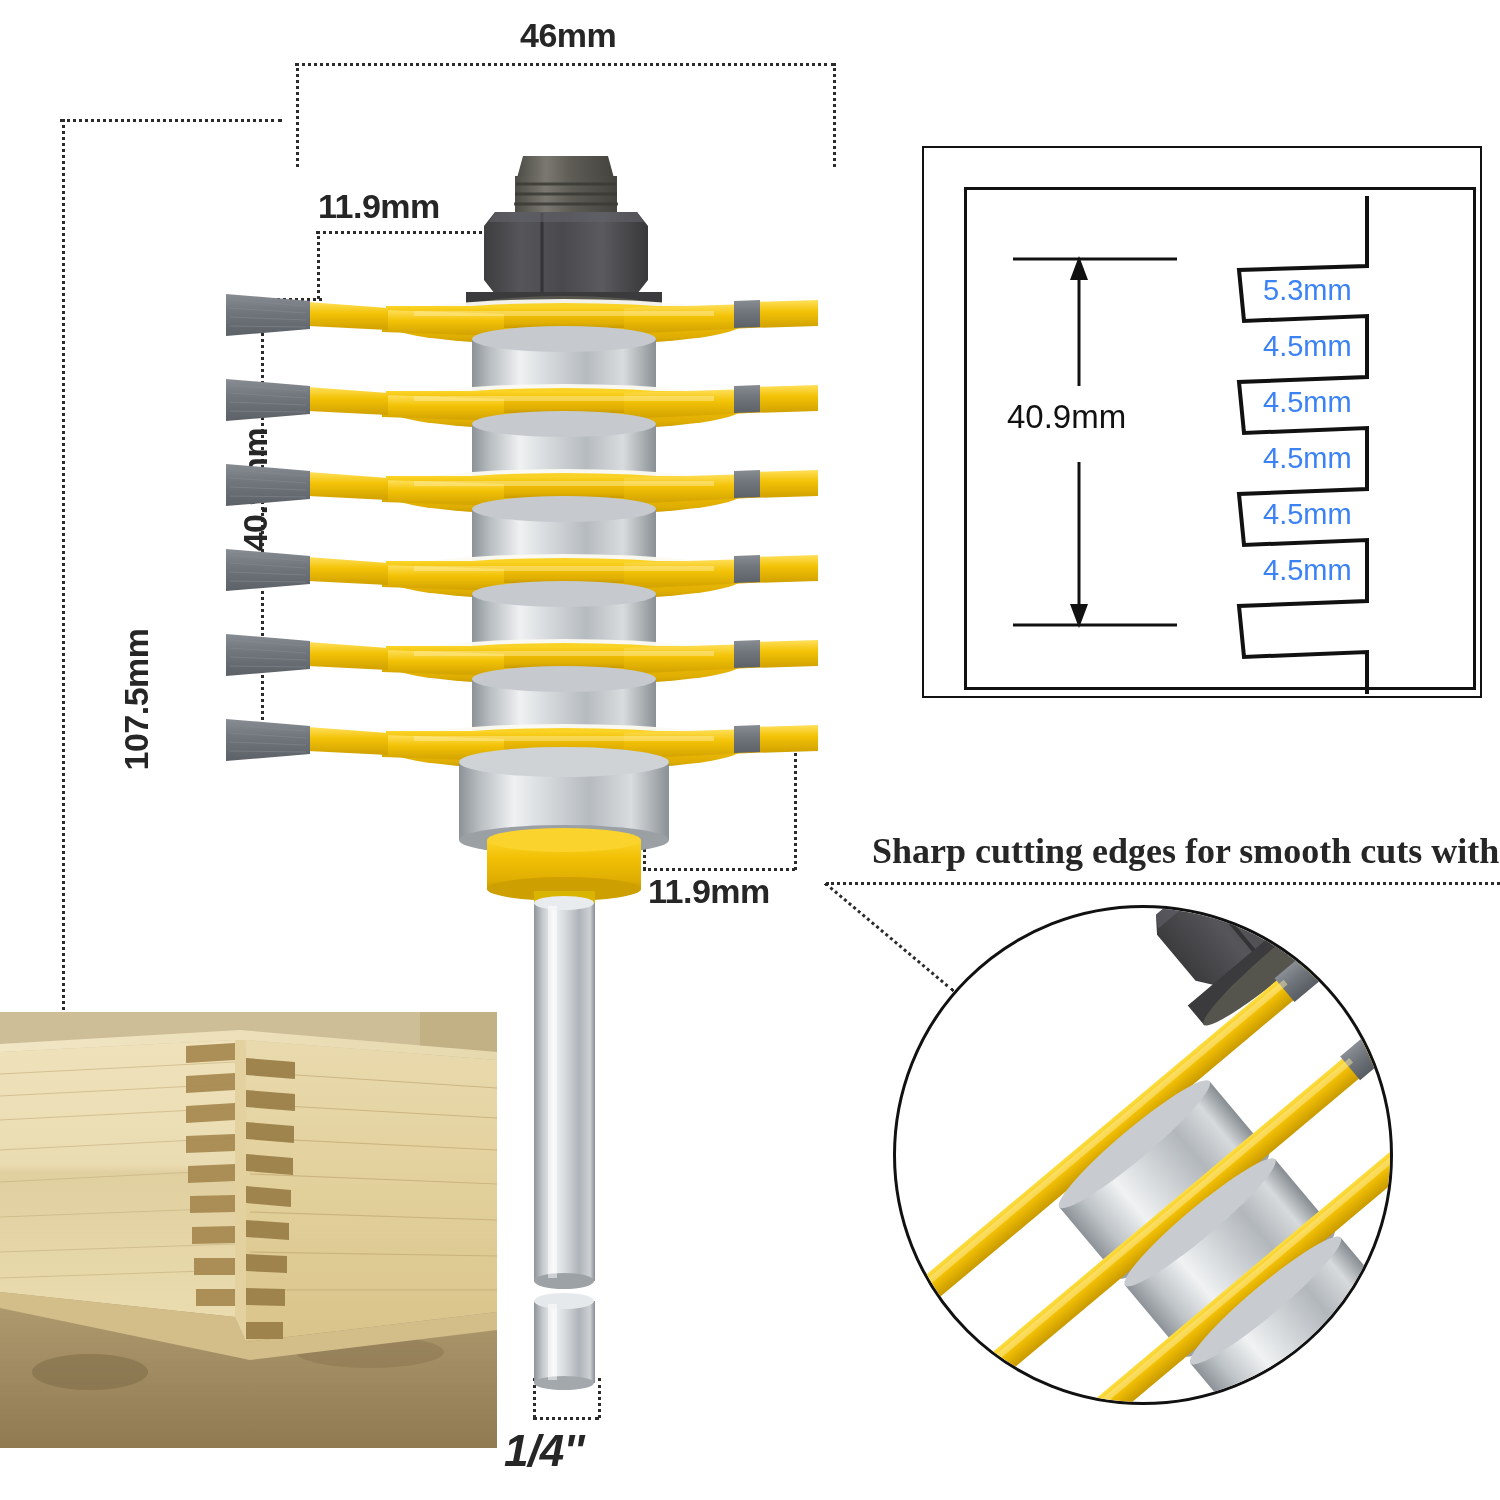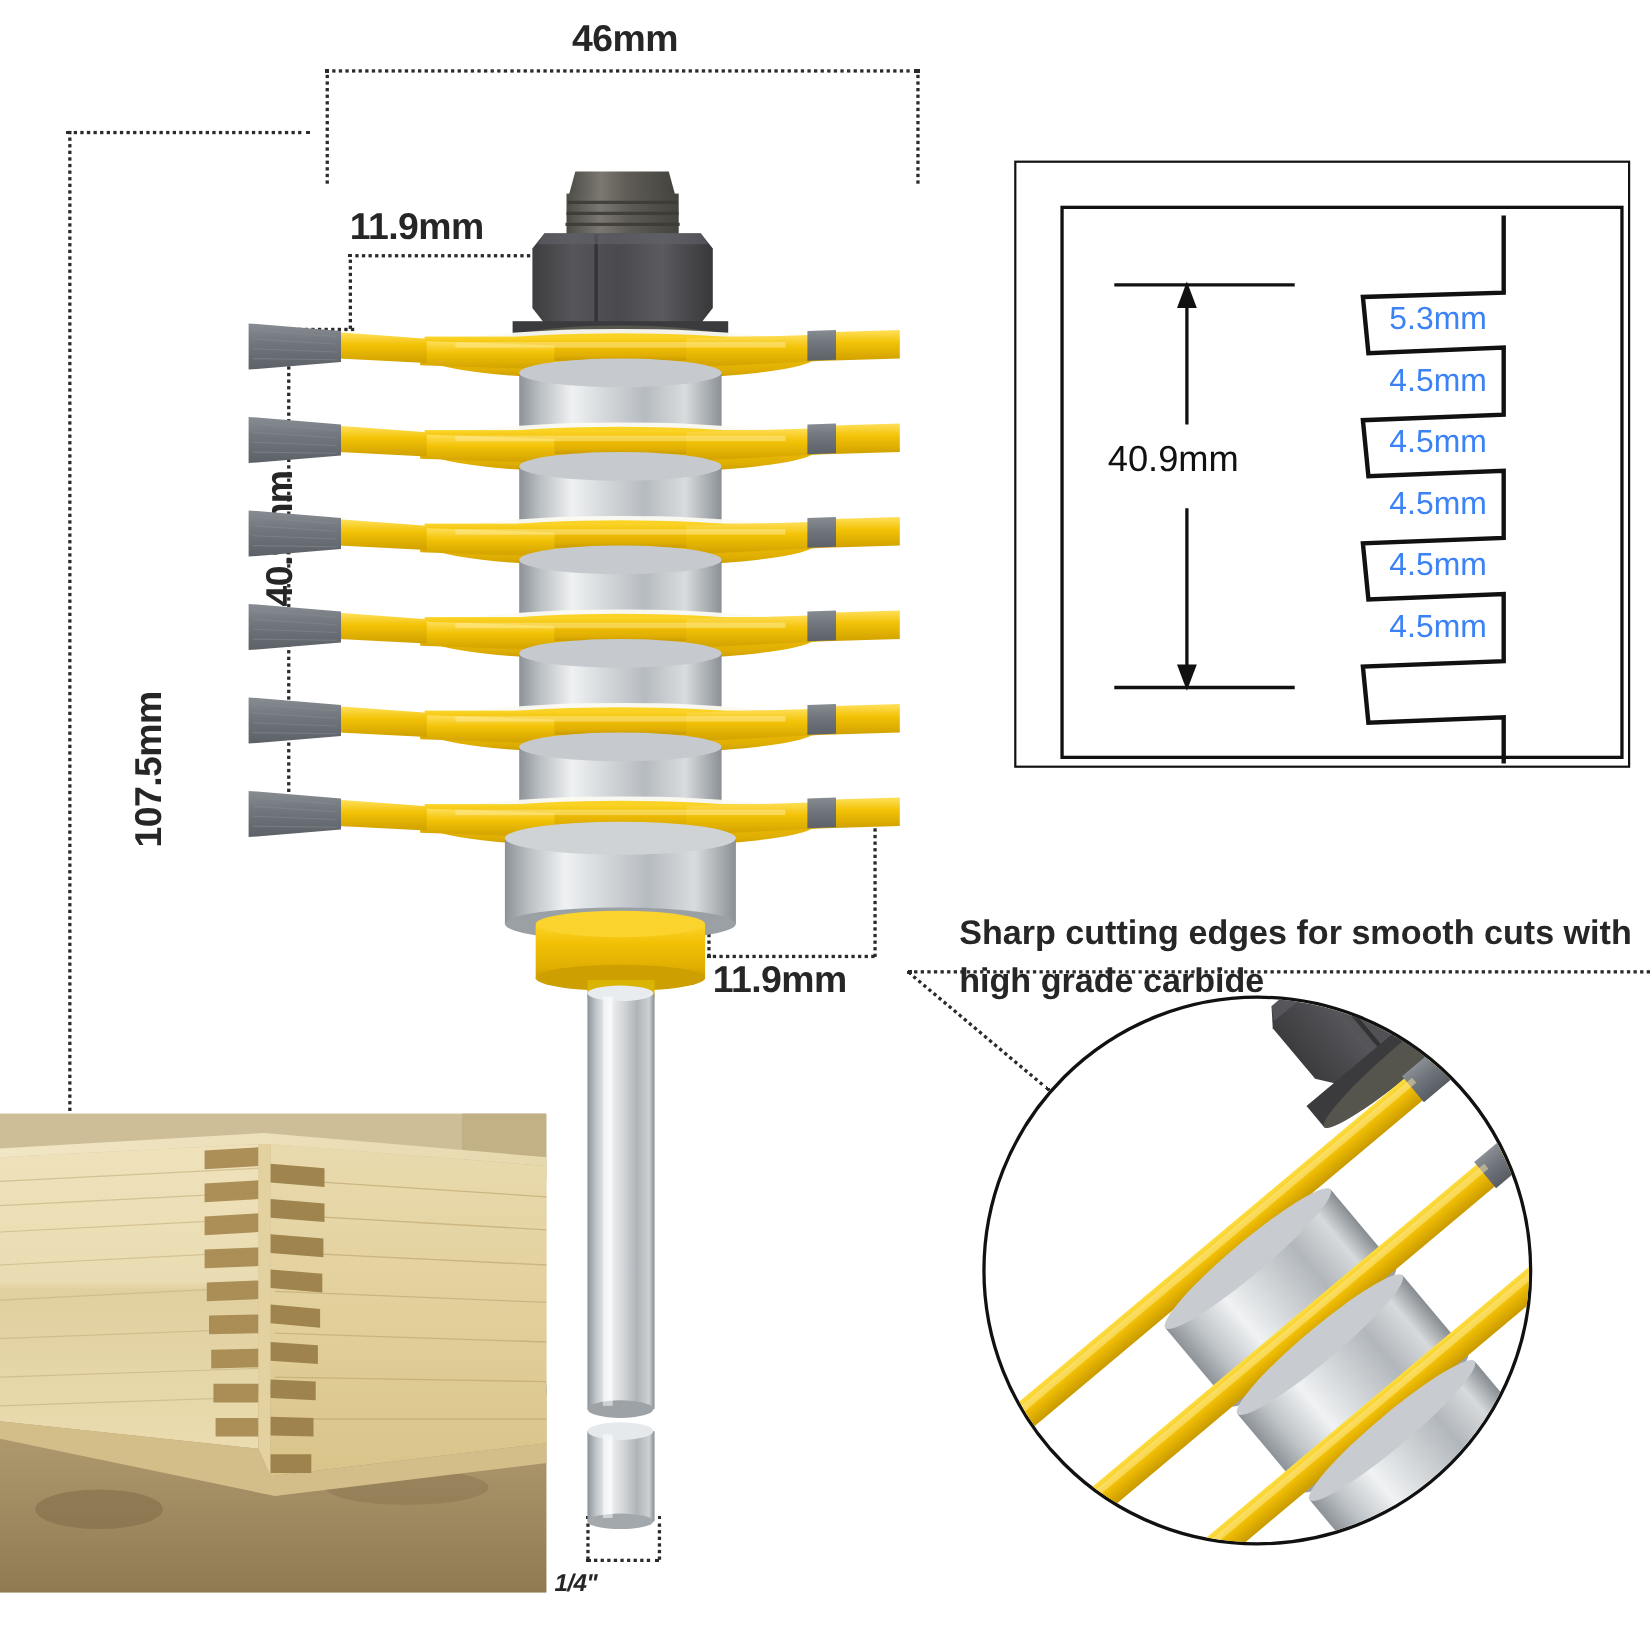--- a/index.html
+++ b/index.html
@@ -12,21 +12,21 @@
   .stage { position:absolute; inset:0; }
 
   
   .dimlabel {
     position:absolute; font-weight:bold; color:#262626;
     letter-spacing:-0.5px; white-space:nowrap;
   }
   .dim-46      { left:520px; top:16px;  font-size:34px; }
   .dim-119-top { left:318px; top:187px; font-size:34px; }
   .dim-119-bot { left:648px; top:872px; font-size:34px; }
-  .dim-quarter { left:504px; top:1426px; font-size:22px; font-style:italic; }
+  .dim-quarter { left:504px; top:1426px; font-size:44px; font-style:italic; }
   .dim-vert {
     transform-origin:50% 50%;
     transform:rotate(-90deg);
     font-size:34px;
   }
   .dim-1075 { left:36px;  top:680px; width:200px; text-align:center; }
   .dim-409l { left:155px; top:470px; width:200px; text-align:center; }
 
   
   .dotline { position:absolute; background:transparent; }
@@ -55,22 +55,22 @@
     position:absolute; font-size:29px; font-weight:normal; color:#3b82f6;
     white-space:nowrap; font-family:"Liberation Sans", sans-serif;
   }
   .arrow-label {
     position:absolute; font-size:33px; color:#111; white-space:nowrap;
     background:#fff; padding:0 4px;
   }
 
   
   .callout {
-    position:absolute; font-weight:bold; font-size:31px; color:#262626;
-    line-height:1.42; white-space:nowrap;
+    position:absolute; font-weight:bold; font-size:36px; color:#262626;
+    line-height:1.42; white-space:nowrap;font-family:Liberation Serif, serif;
   }
   .callout-l1 { left:872px; top:826px; }
   .callout-l2 { left:872px; top:870px; }
 
   
   .bit { position:absolute; left:0; top:0; width:1500px; height:1500px; }
 
   
   .wood {
     position:absolute; left:0px; top:1012px; width:497px; height:436px;
@@ -121,21 +121,20 @@
   <div class="dotline diag" style="left:826px; top:882px; width:168px; transform:rotate(40deg);"></div>
 
   <div class="dimlabel dim-46">46mm</div>
   <div class="dimlabel dim-119-top">11.9mm</div>
   <div class="dimlabel dim-119-bot">11.9mm</div>
   <div class="dimlabel dim-quarter">1/4''</div>
   <div class="dimlabel dim-vert dim-1075">107.5mm</div>
   <div class="dimlabel dim-vert dim-409l">40.9mm</div>
 
   <div class="callout callout-l1">Sharp cutting edges for smooth cuts with</div>
-  <div class="callout callout-l2">high grade carbide</div>
 
   <div class="panel-outer">
     <div class="panel-inner">
 
       <svg class="panel-svg" width="520" height="510" viewBox="0 0 520 510">
 
         <g stroke="#111" stroke-width="3" fill="none">
           <line x1="46" y1="69" x2="210" y2="69"></line>
           <line x1="46" y1="435" x2="210" y2="435"></line>
           <line x1="112" y1="78" x2="112" y2="196"></line>

